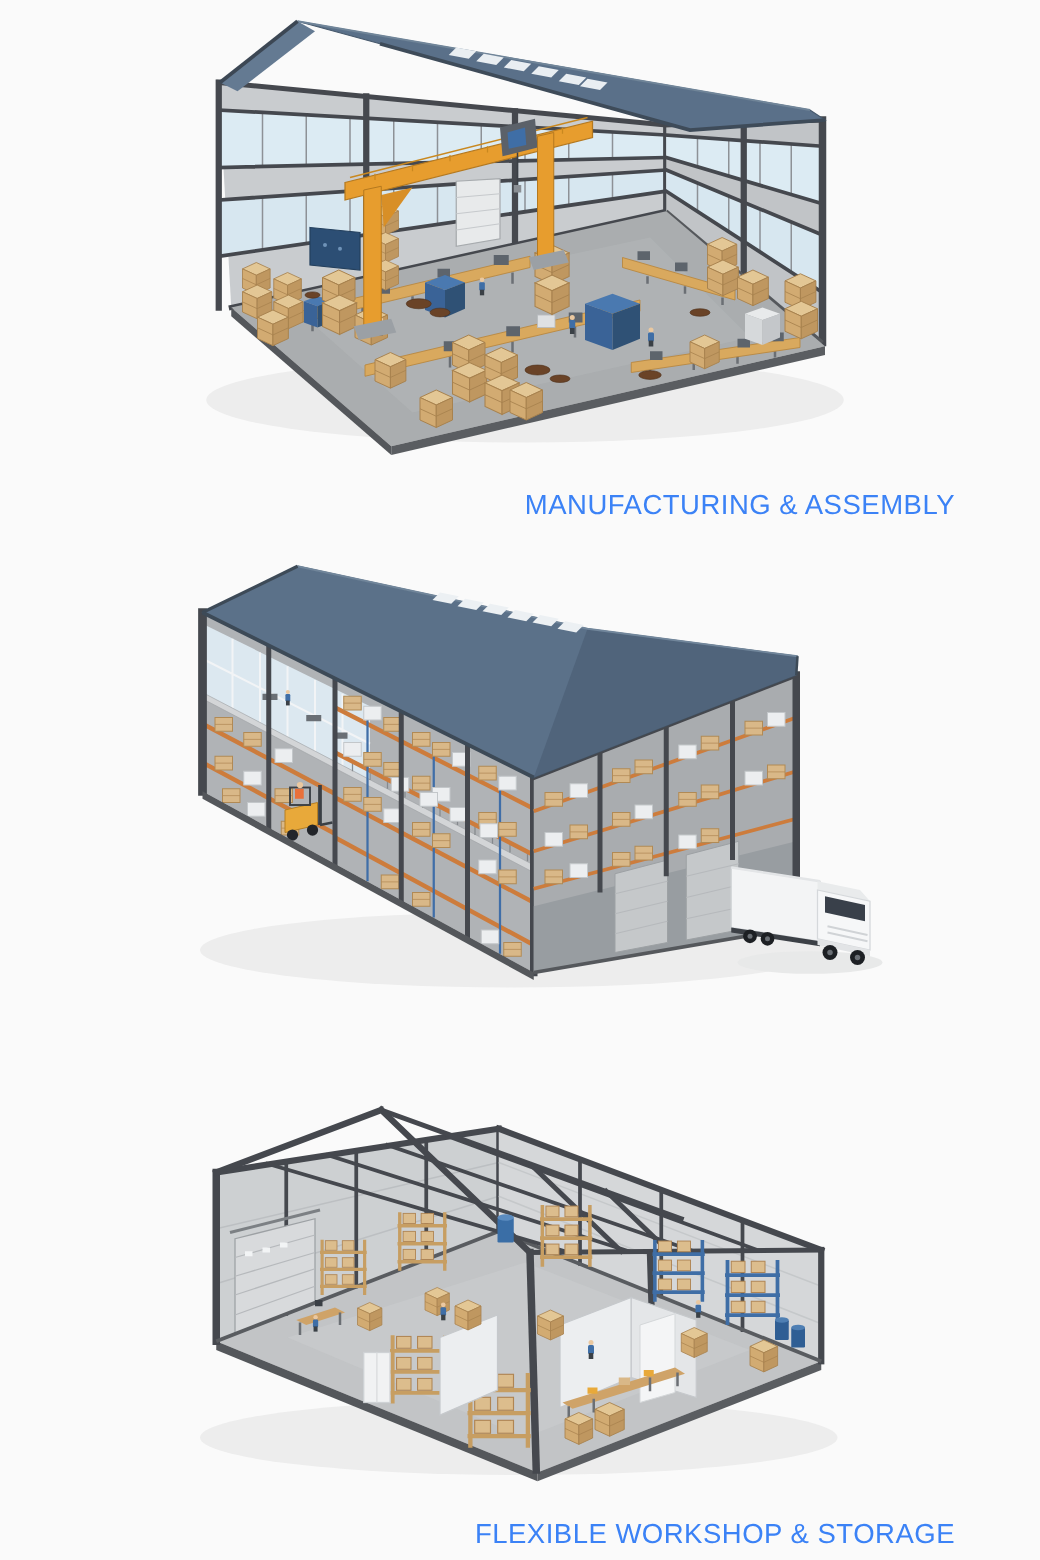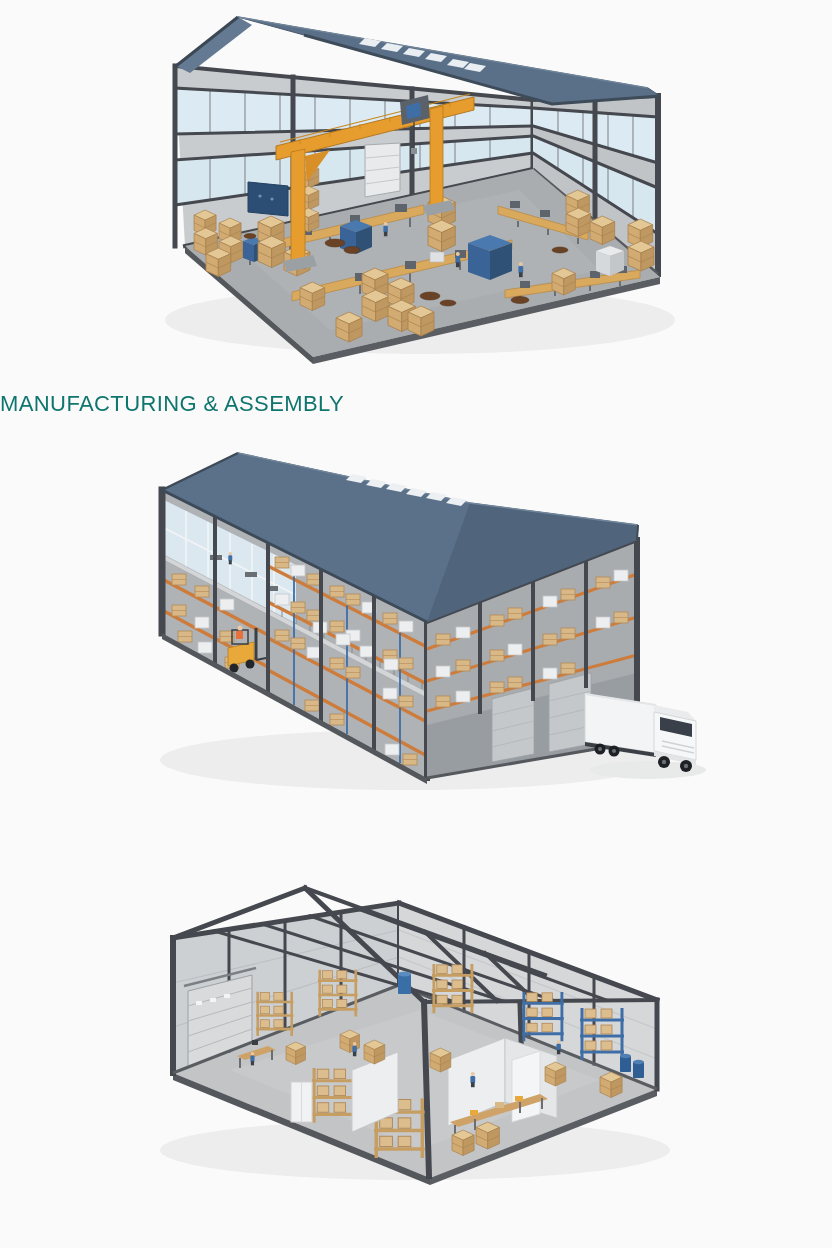--- a/index.html
+++ b/index.html
@@ -1,21 +1,21 @@
 <!DOCTYPE html>
 <html><head>
 <meta charset="utf-8">
 <style>
   html,body{margin:0;padding:0;}
   body{width:832px;height:1248px;background:#fafafa;overflow:hidden;position:relative;
        font-family:"Liberation Sans", sans-serif;}
   .page{position:absolute;inset:0;}
   .art{position:absolute;left:0;top:0;width:832px;height:1248px;display:block;}
-  .caption{position:absolute;left:0;width:764px;text-align:left;
-           font:400 22px/28px "Liberation Sans", sans-serif;color:#0f766e;letter-spacing:.4px;}
+  .caption{position:absolute;left:0;width:764px;text-align:right;
+           font:400 22px/28px "Liberation Sans", sans-serif;color:#3b82f6;letter-spacing:.4px;}
   .steel3{stroke:#45484e;stroke-width:3;fill:none;stroke-linecap:square}
   .steel4{stroke:#45484e;stroke-width:4;fill:none;stroke-linecap:square}
   .steel5{stroke:#45484e;stroke-width:5;fill:none;stroke-linecap:square}
   .steel6{stroke:#45484e;stroke-width:6;fill:none;stroke-linecap:square}
   .steel7{stroke:#45484e;stroke-width:7;fill:none;stroke-linecap:square}
   .mull{stroke:#8d9196;stroke-width:1.2;fill:none}
   .mullw{stroke:#f2f4f6;stroke-width:1.6;fill:none}
   .beamO{stroke:#cd7c3c;stroke-width:3.5;fill:none}
   .beamO3{stroke:#cd7c3c;stroke-width:3;fill:none}
   .blueup{stroke:#3f6ea8;stroke-width:1.8;fill:none}
@@ -515,13 +515,14 @@
     <g>
       <use href="#person" transform="translate(352,1042) scale(0.75)"></use>
       <use href="#person" transform="translate(470,1072) scale(0.8)"></use>
       <use href="#person" transform="translate(556,1040) scale(0.75)"></use>
       <use href="#person" transform="translate(250,1052) scale(0.7)"></use>
     </g>
   </g>
 </svg>
 
 <div class="caption" style="top:390px">MANUFACTURING &amp; ASSEMBLY</div>
+<div class="caption" style="top:1213px">FLEXIBLE WORKSHOP &amp; STORAGE</div>
 </div>
 
 </body></html>

